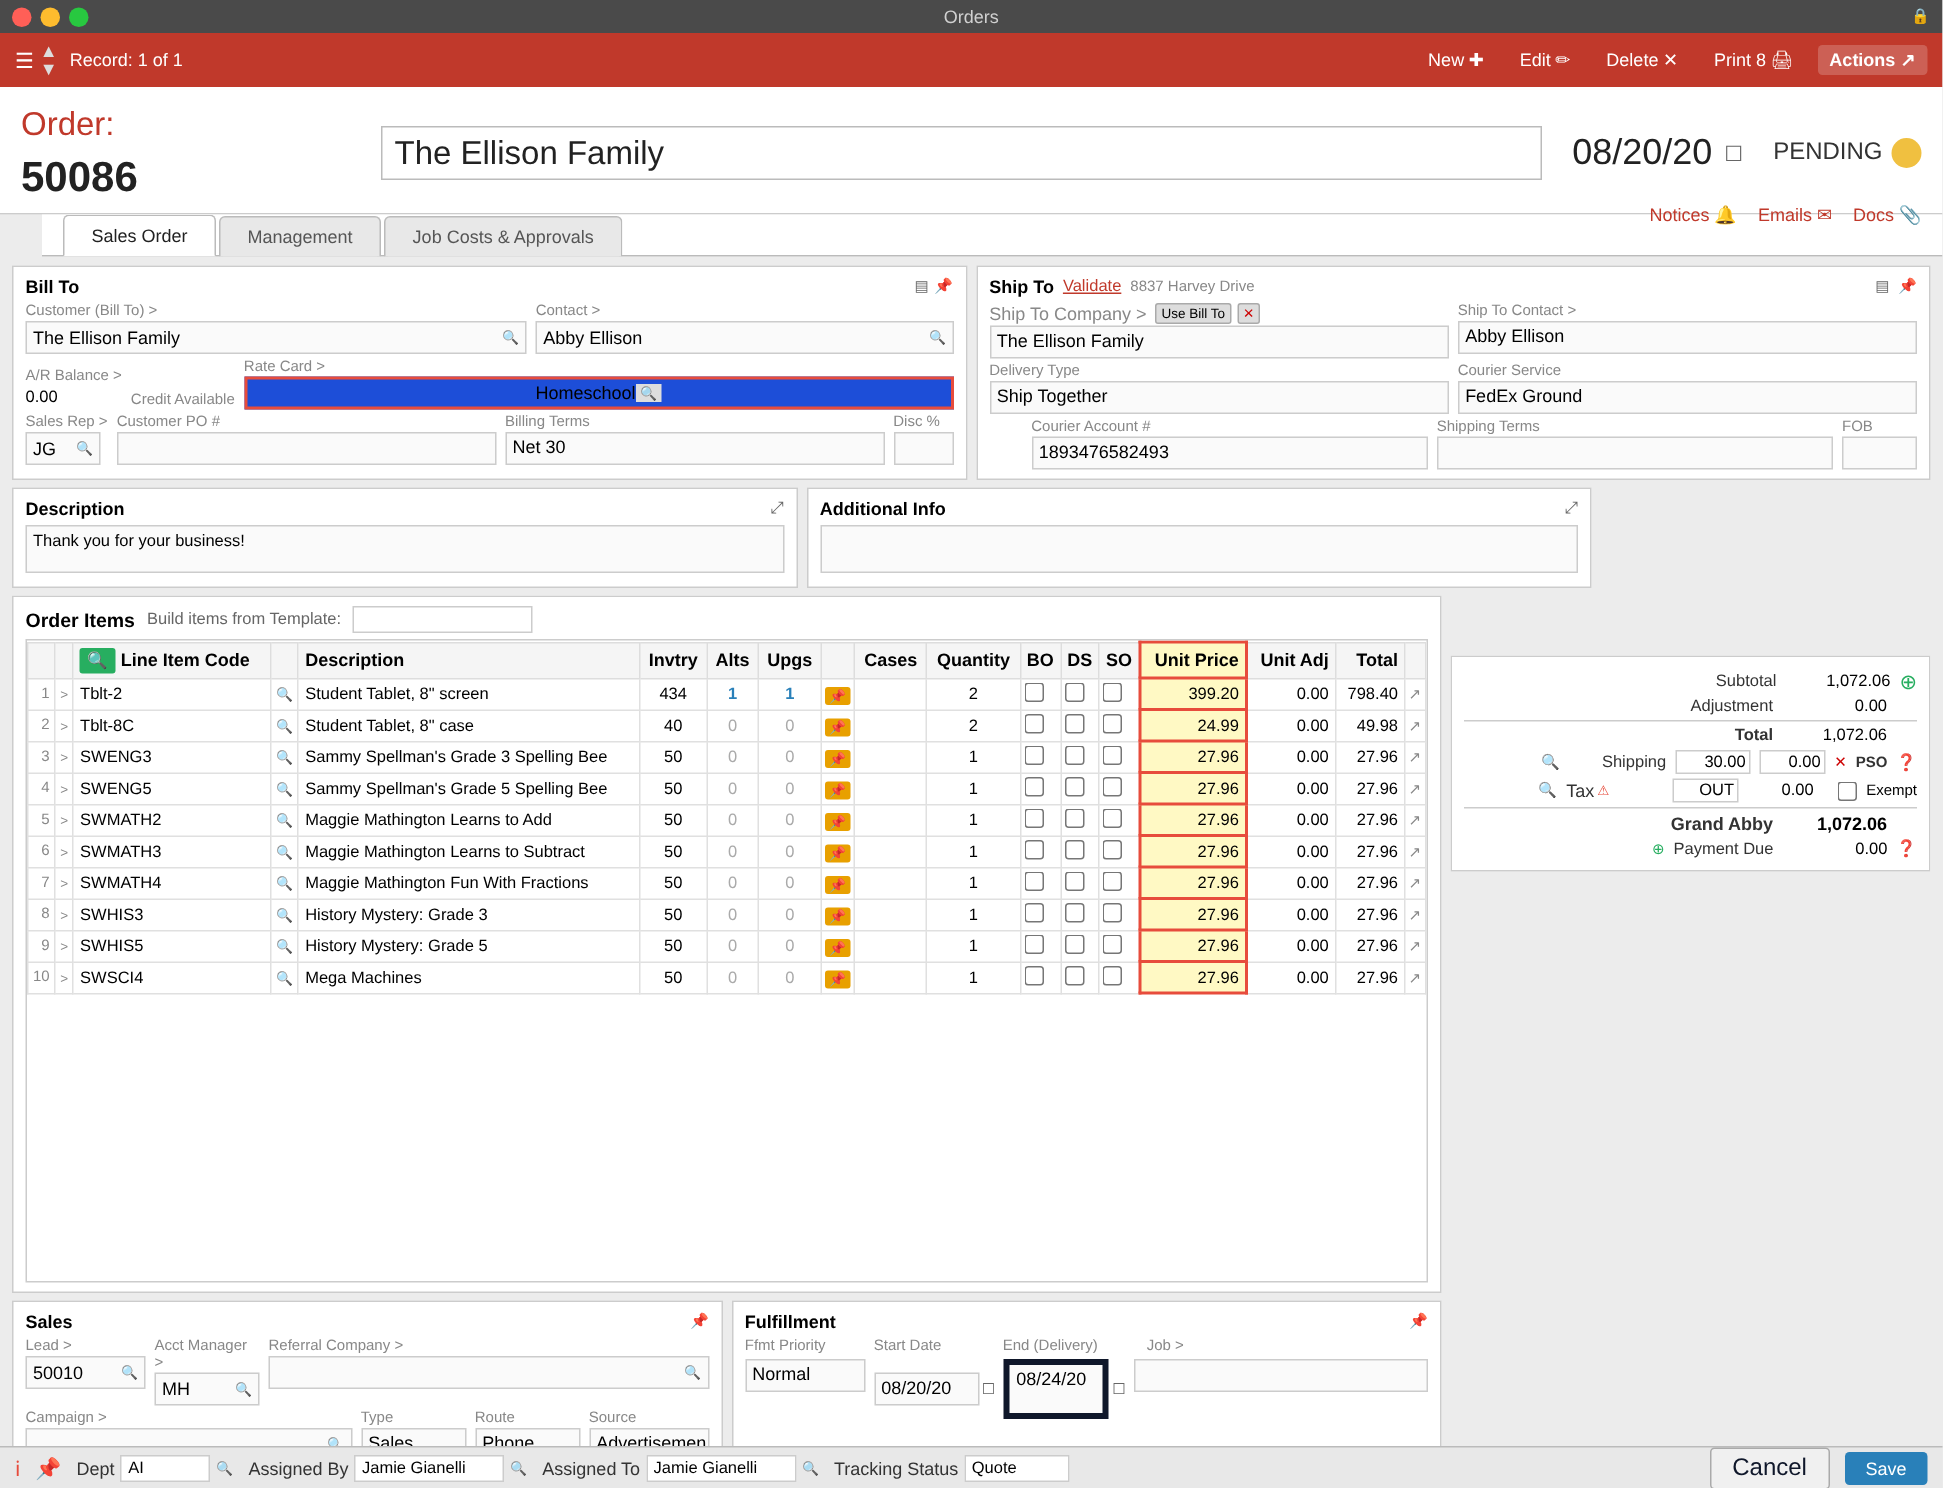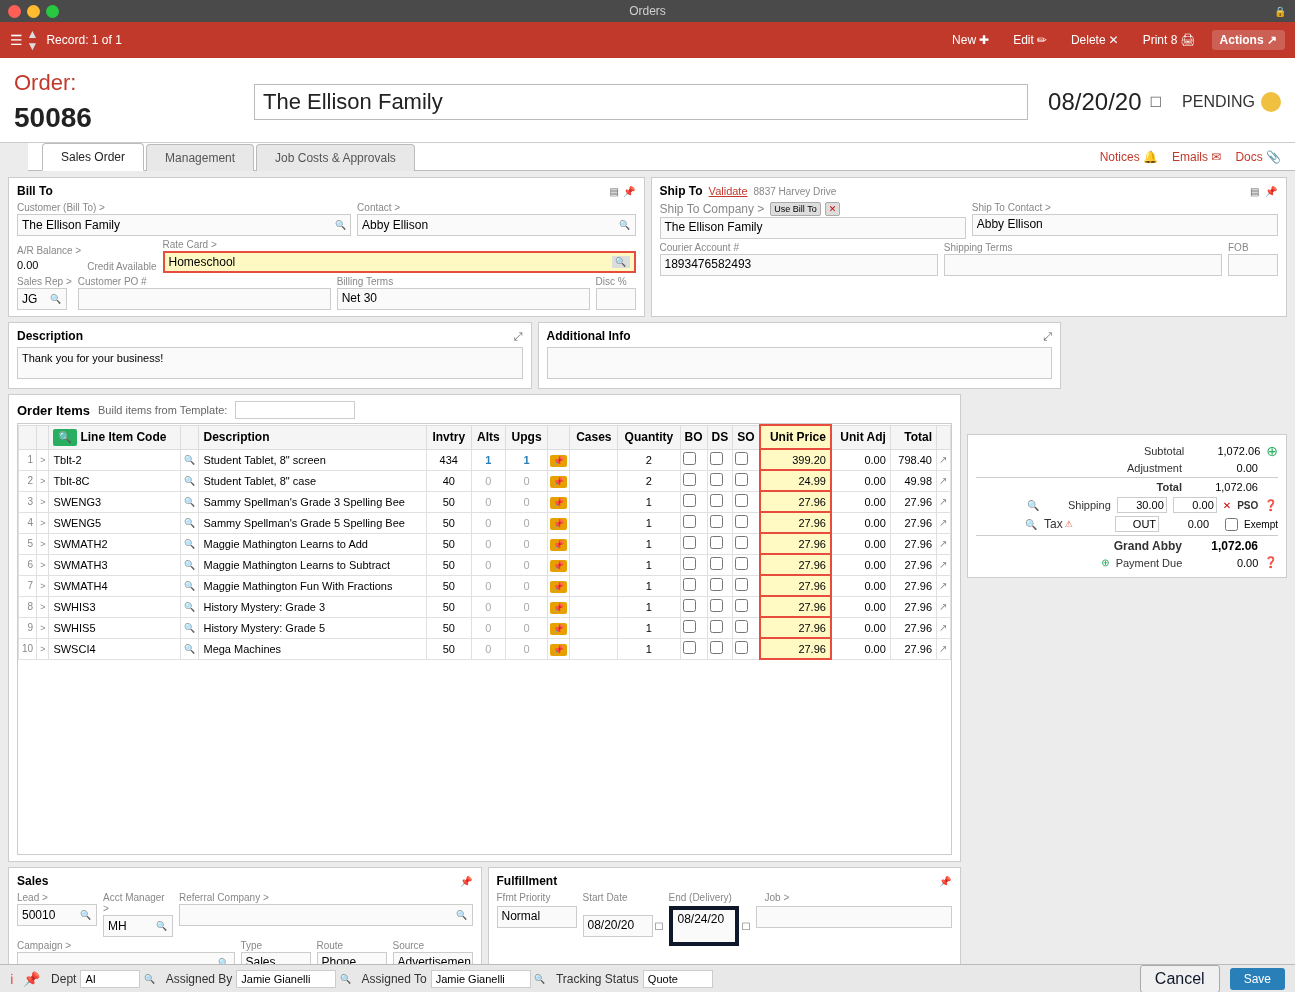--- a/index.html
+++ b/index.html
@@ -106,21 +106,21 @@
       color: #555;
       border-radius: 4px 4px 0 0;
       margin-bottom: -1px;
     }
     .tab.active {
       background: white;
       color: #222;
       font-weight: 500;
       border-bottom: 1px solid white;
     }
-    .tab-actions { position: absolute; right: 14px; bottom: 6px; display: flex; gap: 14px; }
+    .tab-actions { position: absolute; right: 14px; bottom: 20px; display: flex; gap: 14px; }
     .tab-action-link { color: #c0392b; font-size: 12px; cursor: pointer; display: flex; align-items: center; gap: 3px; }
 
     
     #content { display: flex; padding: 8px; gap: 6px; height: calc(992px - 22px - 36px - 52px - 38px - 28px); overflow: hidden; }
 
     
     #statusbar {
       background: #e8e8e8;
       border-top: 1px solid #bbb;
       height: 28px;
@@ -253,21 +253,21 @@
       <div style="display:flex; gap:6px; margin-bottom:3px; align-items:flex-end;">
         <div style="min-width:45px;">
           <div style="font-size:10px; color:#888; margin-bottom:1px;">A/R Balance &gt;</div>
           <div style="font-size:11px; padding:2px 0;">0.00</div>
         </div>
         <div style="min-width:50px;">
           <div style="font-size:10px; color:#888; margin-bottom:1px;">Credit Available</div>
         </div>
         <div style="flex:1;">
           <div style="font-size:10px; color:#888; margin-bottom:1px;">Rate Card &gt;</div>
-          <div style="border:2px solid #e74c3c; padding:2px 4px; font-size:11px; background:#fef9c3; display:flex; justify-content:space-between; align-items:center; height:22px;">
+          <div style="border:2px solid #e74c3c; padding:2px 4px; font-size:11px; background:#1d4ed8; display:flex; justify-content:center; align-items:center; height:22px;">
             <span>Homeschool</span>
             <span style="color:#2980b9; font-size:9px; background:#ddd; padding:1px 3px;">🔍</span>
           </div>
         </div>
       </div>
       <div style="display:flex; gap:6px;">
         <div style="min-width:40px;">
           <div style="font-size:10px; color:#888; margin-bottom:1px;">Sales Rep &gt;</div>
           <div style="border:1px solid #ccc; padding:2px 4px; font-size:11px; background:#fafafa; display:flex; justify-content:space-between; align-items:center; height:22px; width:50px;">
             <span>JG</span>
@@ -310,21 +310,35 @@
             <span>The Ellison Family</span>
           </div>
         </div>
         <div style="flex:1;">
           <div style="font-size:10px; color:#888; margin-bottom:1px;">Ship To Contact &gt;</div>
           <div style="border:1px solid #ccc; padding:2px 4px; font-size:11px; background:#fafafa; height:22px;">
             <span>Abby Ellison</span>
           </div>
         </div>
       </div>
-      <div style="display:flex; gap:6px;">
+      <div style="display:flex; gap:6px; margin-bottom:3px;">
+        <div style="flex:1;">
+          <div style="font-size:10px; color:#888; margin-bottom:1px;">Delivery Type</div>
+          <div style="border:1px solid #ccc; padding:2px 4px; font-size:11px; background:#fafafa; height:22px;">
+            <span>Ship Together</span>
+          </div>
+        </div>
+        <div style="flex:1;">
+          <div style="font-size:10px; color:#888; margin-bottom:1px;">Courier Service</div>
+          <div style="border:1px solid #ccc; padding:2px 4px; font-size:11px; background:#fafafa; height:22px;">
+            <span>FedEx Ground</span>
+          </div>
+        </div>
+      </div>
+      <div style="display:flex; gap:6px;margin-left:28px;">
         <div style="flex:1;">
           <div style="font-size:10px; color:#888; margin-bottom:1px;">Courier Account #</div>
           <div style="border:1px solid #ccc; padding:2px 4px; font-size:11px; background:#fafafa; height:22px;">
             <span>1893476582493</span>
           </div>
         </div>
         <div style="flex:1;">
           <div style="font-size:10px; color:#888; margin-bottom:1px;">Shipping Terms</div>
           <div style="border:1px solid #ccc; padding:2px 4px; font-size:11px; background:#fafafa; height:22px;"></div>
         </div>

